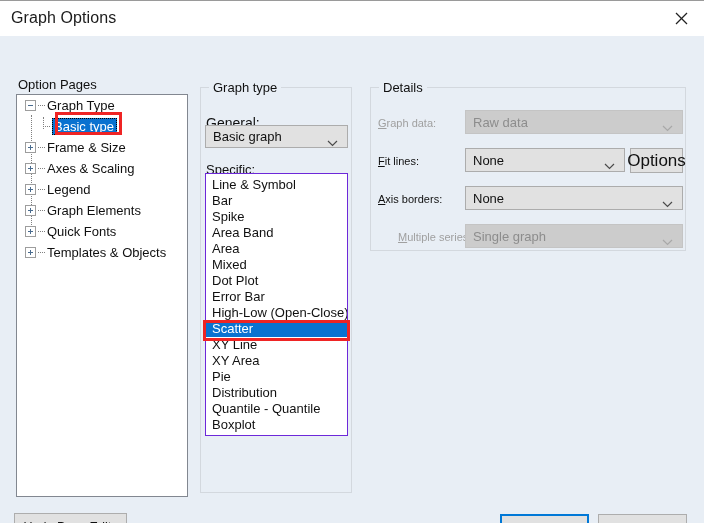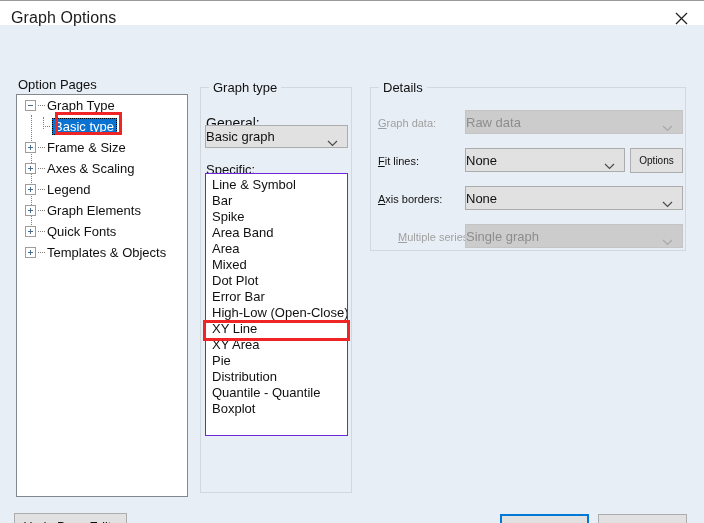--- a/index.html
+++ b/index.html
@@ -15,21 +15,21 @@
     color: #000000;
     overflow: hidden;
     position: relative;
   }
 
   
   #titlebar {
     position: absolute;
     left: 0; top: 0;
     width: 704px;
-    height: 25px;
+    height: 36px;
     background: #ffffff;
     border-top: 1px solid #9a9a9a;
     box-sizing: border-box;
   }
   #title-text {
     position: absolute;
     left: 11px; top: 8px;
     font-size: 16px;
     color: #1b1b1b;
     letter-spacing: 0.1px;
@@ -216,20 +216,21 @@
   
   .combo {
     position: absolute;
     box-sizing: border-box;
     background: #e1e1e1;
     border: 1px solid #ACACAC;
     display: flex;
     align-items: center;
     font-size: 13px;
     color: #101010;
+    padding-left: 7px;
     cursor: default;
   }
   .combo.disabled {
     background: #cccccc;
     border-color: #c4c4c4;
     color: #8d8d8d;
   }
   .combo .chev {
     position: absolute;
     right: 9px;
@@ -255,21 +256,21 @@
     color: #101010;
     cursor: default;
     white-space: nowrap;
   }
   .btn.default-focus {
     border: 2px solid #0078d7;
   }
   #btn-options {
     left: 630px; top: 112px;
     width: 53px; height: 25px;
-    font-size: 10px;
+    font-size: 17px;
   }
   #btn-undo {
     left: 14px; top: 477px;
     width: 113px; height: 27px;
     font-size: 12.5px;
   }
   #btn-ok {
     left: 500px; top: 478px;
     width: 89px; height: 27px;
   }
@@ -383,20 +384,21 @@
   <div id="listbox-specific">
     <div class="list-item">Line &amp; Symbol</div>
     <div class="list-item">Bar</div>
     <div class="list-item">Spike</div>
     <div class="list-item">Area Band</div>
     <div class="list-item">Area</div>
     <div class="list-item">Mixed</div>
     <div class="list-item">Dot Plot</div>
     <div class="list-item">Error Bar</div>
     <div class="list-item">High-Low (Open-Close)</div>
+    <div class="list-item selected">Scatter</div>
     <div class="list-item">XY Line</div>
     <div class="list-item">XY Area</div>
     <div class="list-item">Pie</div>
     <div class="list-item">Distribution</div>
     <div class="list-item">Quantile - Quantile</div>
     <div class="list-item">Boxplot</div>
   </div>
 
   <div class="groupbox" id="grp-details">
     <span class="group-label">Details</span>

